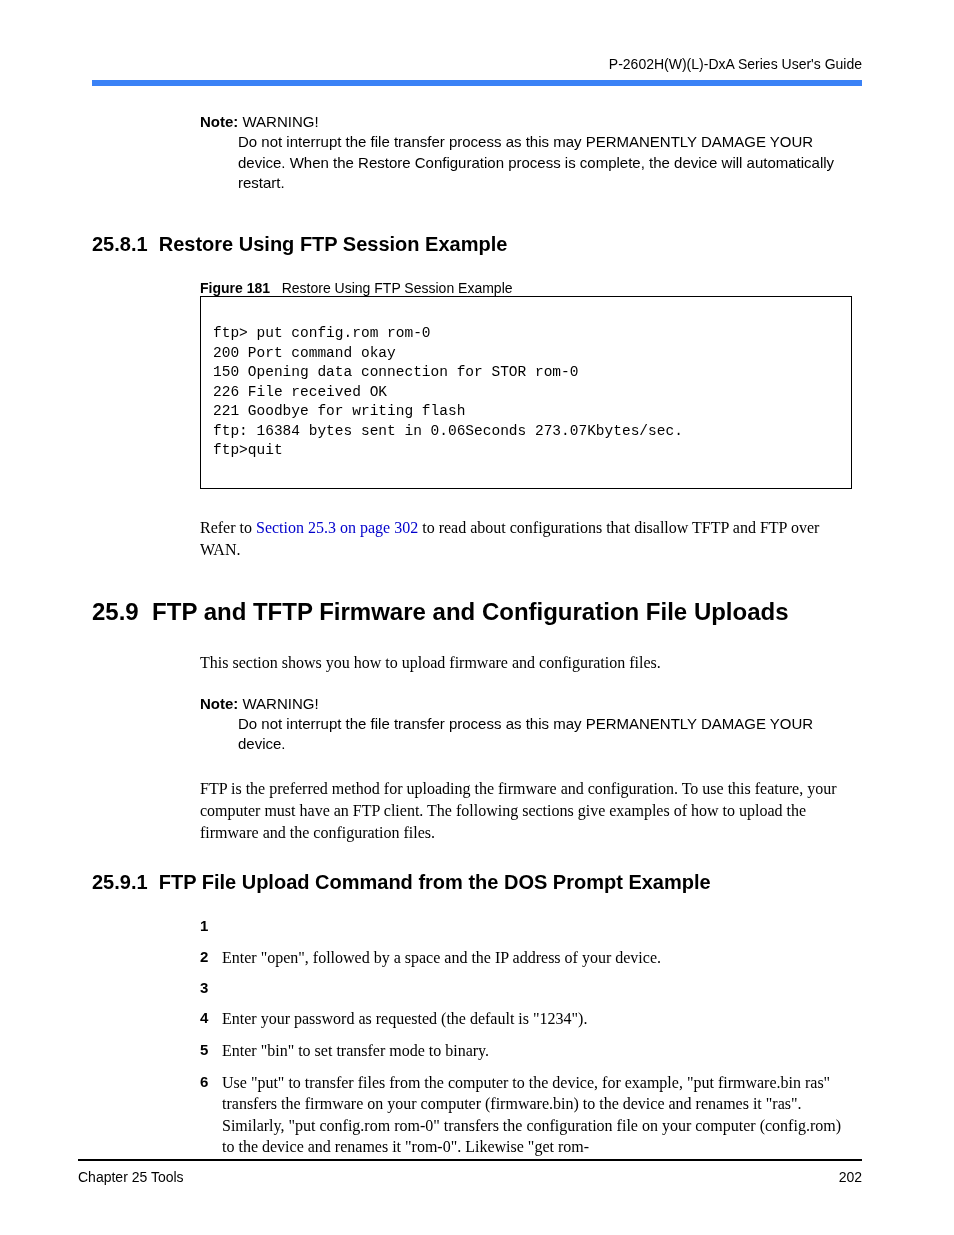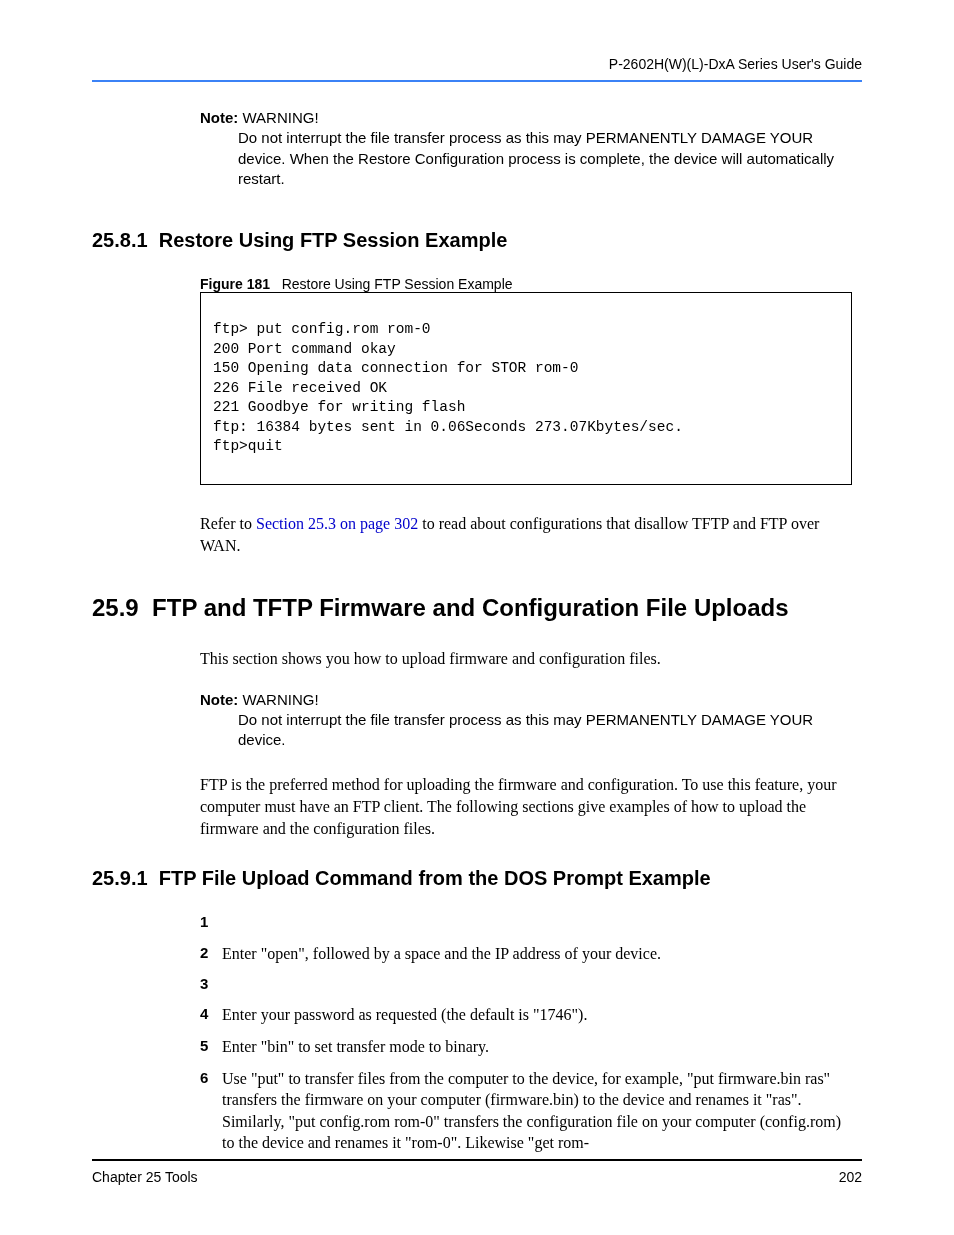--- a/index.html
+++ b/index.html
@@ -11,21 +11,21 @@
       width: 954px;
       height: 1235px;
       position: relative;
       padding: 56px 92px 50px 92px;
     }
     .header {
       text-align: right;
       font-family: Arial, Helvetica, sans-serif;
       font-size: 14px;
       padding-bottom: 8px;
-      border-bottom: 2px solid #3b82f6;
+      border-bottom: 6px solid #3b82f6;
       margin-bottom: 26px;
     }
     .note-block {
       margin-left: 108px;
       margin-right: 10px;
       font-family: Arial, Helvetica, sans-serif;
       font-size: 15px;
       line-height: 1.35;
       margin-bottom: 40px;
     }
@@ -85,21 +85,21 @@
       width: 22px;
       flex-shrink: 0;
     }
     .ol-text {
       font-size: 16px;
     }
     .sans { font-family: Arial, Helvetica, sans-serif; }
     .footer {
       position: absolute;
       bottom: 50px;
-      left: 92px;
+      left: 78px;
       right: 92px;
       border-top: 2px solid #000;
       padding-top: 8px;
       font-family: Arial, Helvetica, sans-serif;
       font-size: 14px;
       display: flex;
       justify-content: space-between;
     }
   </style>
 </head>
@@ -155,21 +155,21 @@
   </div>
   <div class="ol-item">
     <div class="ol-num">2</div>
     <div class="ol-text">Enter "open", followed by a space and the IP address of your device.</div>
   </div>
   <div class="ol-item">
     <div class="ol-num">3</div>
   </div>
   <div class="ol-item">
     <div class="ol-num">4</div>
-    <div class="ol-text">Enter your password as requested (the default is "1746").</div>
+    <div class="ol-text">Enter your password as requested (the default is "1234").</div>
   </div>
   <div class="ol-item">
     <div class="ol-num">5</div>
     <div class="ol-text">Enter "bin" to set transfer mode to binary.</div>
   </div>
   <div class="ol-item">
     <div class="ol-num">6</div>
     <div class="ol-text">Use "put" to transfer files from the computer to the device, for example, "put firmware.bin ras" transfers the firmware on your computer (firmware.bin) to the device and renames it "ras". Similarly, "put config.rom rom-0" transfers the configuration file on your computer (config.rom) to the device and renames it "rom-0". Likewise "get rom-</div>
   </div>
 </div>

